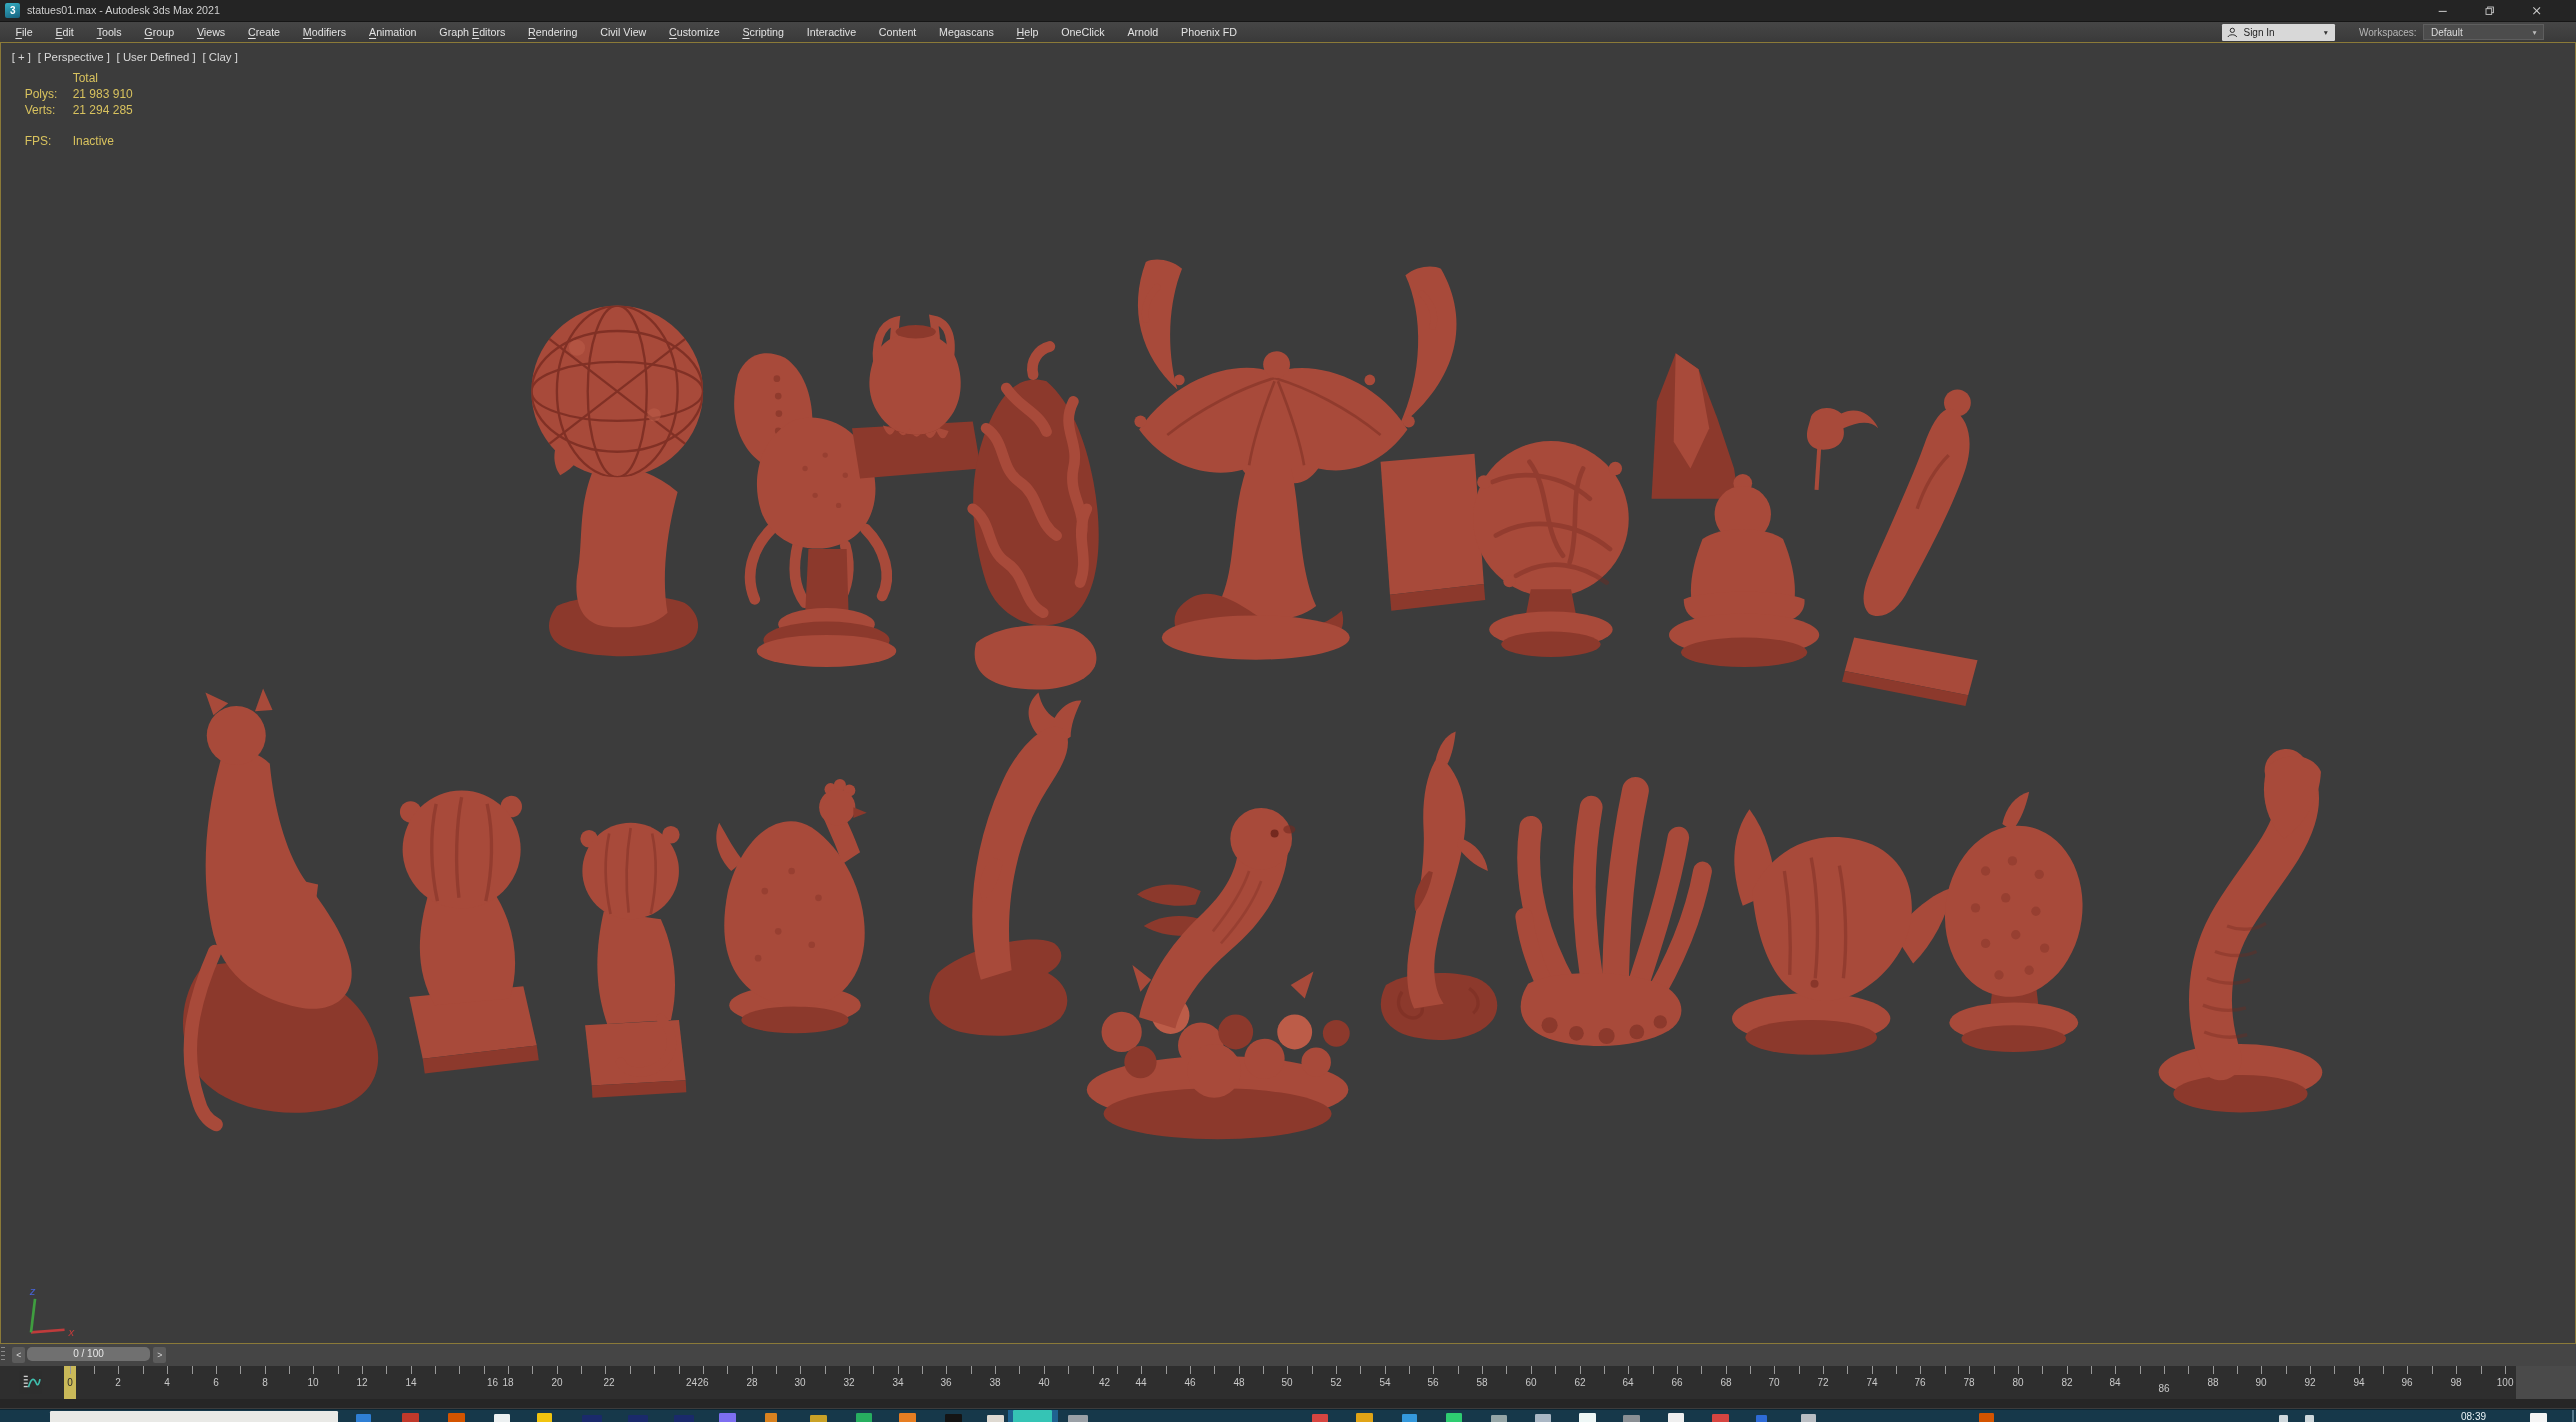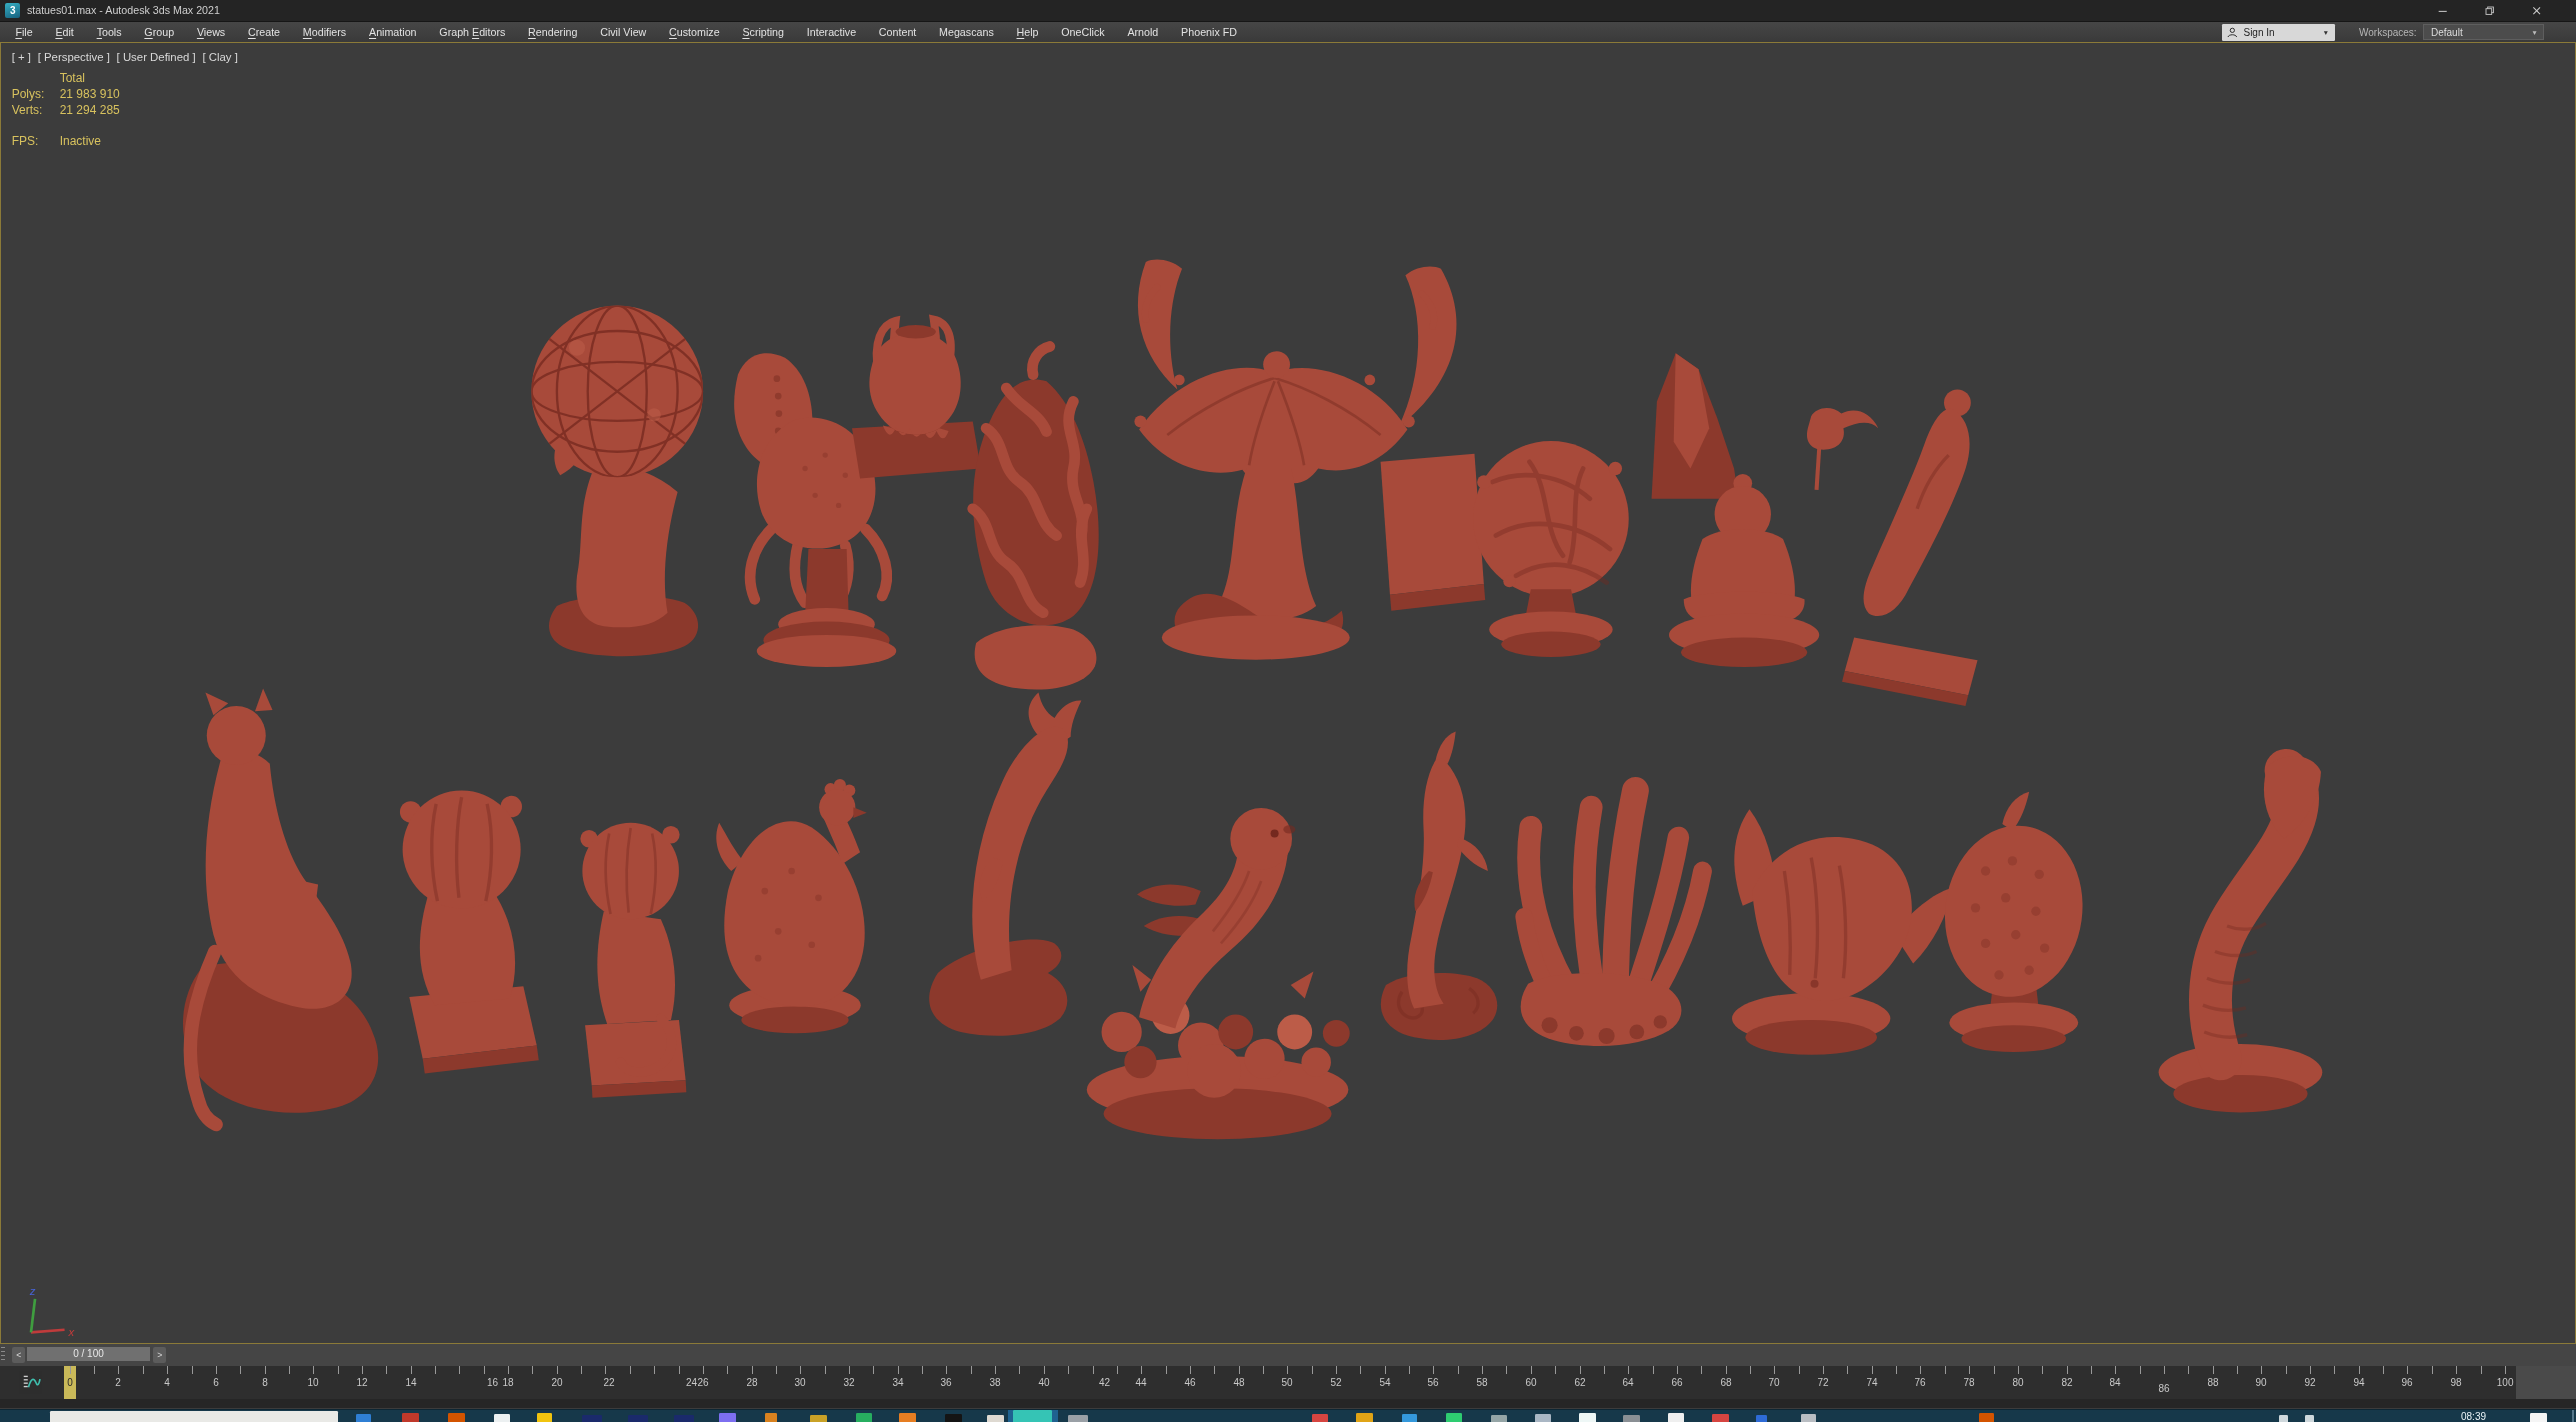--- a/index.html
+++ b/index.html
@@ -34,32 +34,32 @@
   .ws-box .caret{margin-left:auto;margin-right:5.4px;font-size:6.7px;color:#bbb;}
 
   
   .viewport{position:absolute;left:0;top:42px;width:2576px;height:1302px;box-sizing:border-box;
             border:1.3px solid #8b7a38;background:#3c3c3c;overflow:hidden;}
   .vp-svg{position:absolute;left:-1.3px;top:-44px;width:2576px;height:1422px;}
   .vp-label{position:absolute;left:10.7px;top:8px;display:flex;gap:6.7px;color:#d9d9d9;font-size:11.4px;}
   .vp-label span{cursor:default;}
   .vp-stats{position:absolute;left:10.7px;top:27px;color:#d8c25e;font-size:12px;line-height:16px;}
   .vp-stats .row{display:flex;}
-  .vp-stats .lab{width:48px;}
+  .vp-stats .lab{width:48px;margin-left:13px;}
   .vp-stats .gap{height:14.8px;}
 
   
   .sliderrow{position:absolute;left:0;top:1344px;width:2576px;height:21.5px;background:#454545;}
   .grip{position:absolute;left:1.3px;top:2.7px;bottom:2.7px;width:4px;
         background-image:repeating-linear-gradient(180deg,#8a8a8a 0 1.3px,transparent 1.3px 4px);}
   .tl-btn{position:absolute;top:2.7px;width:13.4px;height:16px;background:#5c5c5c;border-radius:2px;
           color:#d8d8d8;font-size:8.7px;display:flex;align-items:center;justify-content:center;}
   .tl-prev{left:12px;} .tl-next{left:153px;}
   .tl-pill{position:absolute;left:27px;top:2.7px;width:123px;height:14px;background:#707070;
-           border-radius:0;color:#e8e8e8;font-size:10px;display:flex;align-items:center;justify-content:center;}
+           border-radius:5px;color:#e8e8e8;font-size:10px;display:flex;align-items:center;justify-content:center;}
   .rulerrow{position:absolute;left:0;top:1366px;width:2576px;height:34px;background:#2e2e2e;overflow:hidden;}
   .ruler-beyond{position:absolute;left:2516px;top:0;right:0;bottom:0;background:#4a4a4a;}
   .tick{position:absolute;top:0;width:0.7px;height:8px;background:#999;}
   .tick-label{position:absolute;top:10.7px;width:27px;margin-left:-13.4px;text-align:center;
               color:#c9c9c9;font-size:10px;}
   .frame-marker{position:absolute;top:0;bottom:0;width:12px;background:#c9b959;}
   .label-current{color:#2a2a2a;z-index:3;}
   .curvebtn{position:absolute;left:19px;top:1371px;width:23px;height:23px;background:#2d2d2d;border-radius:2px;}
   .understrip{position:absolute;left:0;top:1399px;width:2576px;height:9.4px;background:#262626;}
 

